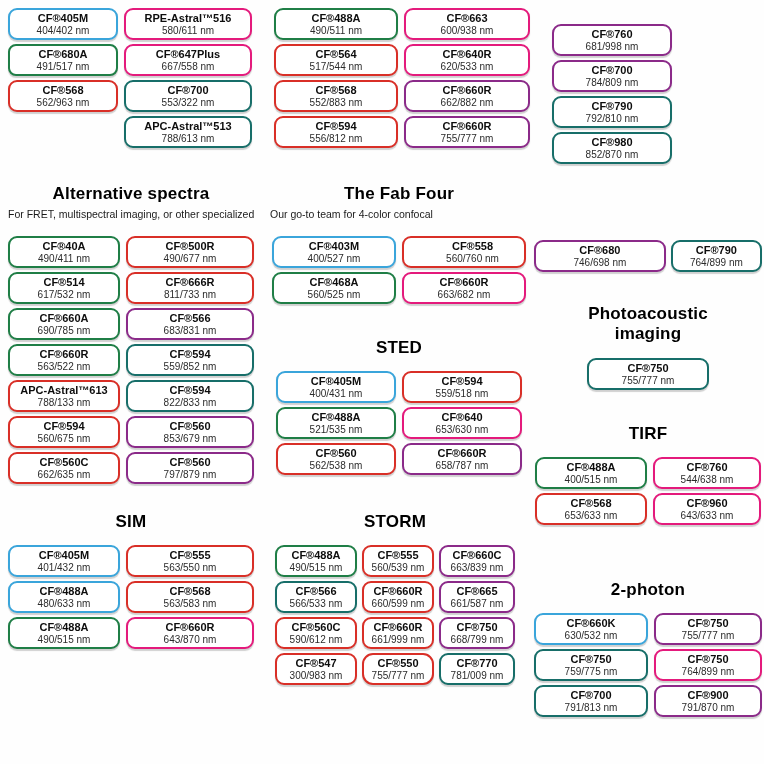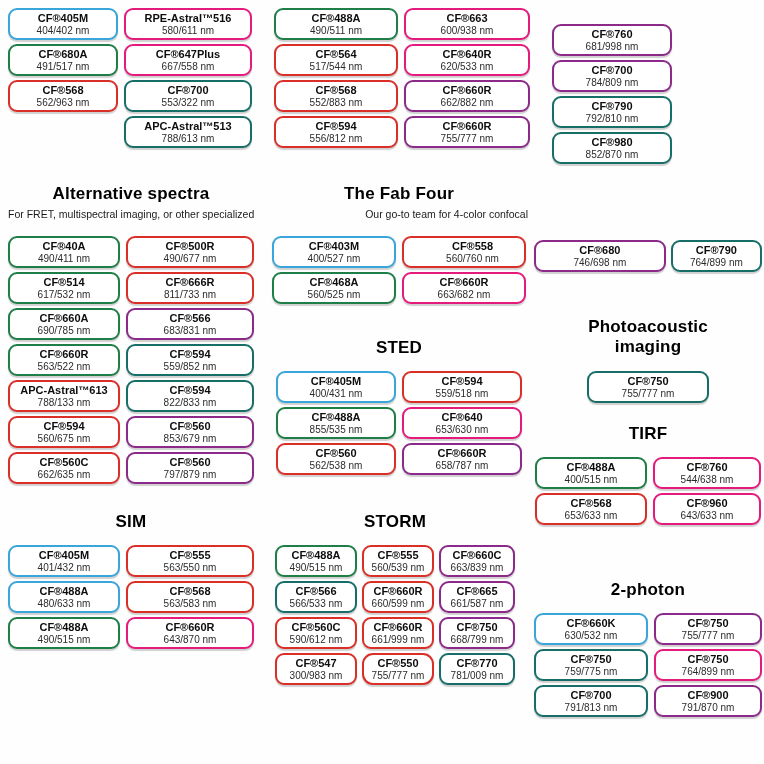--- a/index.html
+++ b/index.html
@@ -7,21 +7,21 @@
     width:764px;height:764px;position:relative;background:#fefefe;
     font-family:"Liberation Sans", sans-serif;color:#111;overflow:hidden;
   }
   .sec{position:absolute;}
   .sec-title{
     font-size:17px;font-weight:bold;text-align:center;color:#000;
     line-height:20px;margin:0 0 13px 0;letter-spacing:.2px;
   }
   .sec-title.wrap{max-width:150px;margin-left:auto;margin-right:auto;margin-bottom:14px;}
   .sec-sub{
-    font-size:10.5px;text-align:right;color:#1a1a1a;line-height:13px;
+    font-size:10.5px;text-align:left;color:#1a1a1a;line-height:13px;
     margin:-9px 0 15px 0;white-space:nowrap;
   }
   .cols{display:flex;gap:6px;justify-content:center;}
   .col{display:flex;flex-direction:column;gap:4px;}
   .row{display:flex;gap:5px;justify-content:center;}
   .pill{
     box-sizing:border-box;border:2px solid #999;border-radius:9px;background:#fff;
     height:32px;display:flex;flex-direction:column;align-items:center;justify-content:center;
     box-shadow:0 1.5px 1px rgba(0,0,0,.18);padding:1px 2px;
   }
@@ -33,21 +33,21 @@
 
 <div>
 
   <section class="sec" style="left:8px;top:8px;">
     <div class="cols">
       <div class="col" style="width:110px">
           <div class="pill" style="border-color: rgb(58, 165, 219);">
             <div class="pill-name">CF®405M</div>
             <div class="pill-value">404/402 nm</div>
           </div>
-          <div class="pill" style="border-color: rgb(31, 126, 70);">
+          <div class="pill" style="border-color: rgb(31, 126, 70); border-radius: 8px;">
             <div class="pill-name">CF®680A</div>
             <div class="pill-value">491/517 nm</div>
           </div>
           <div class="pill" style="border-color: rgb(217, 47, 39);">
             <div class="pill-name">CF®568</div>
             <div class="pill-value">562/963 nm</div>
           </div>
         </div>
       <div class="col" style="width:128px">
           <div class="pill" style="border-color: rgb(228, 26, 124);">
@@ -231,21 +231,21 @@
   <section class="sec" style="left:276px;top:338px;width:246px;">
     <h2 class="sec-title">STED</h2>
     <div class="cols">
       <div class="col" style="width:120px">
           <div class="pill" style="border-color: rgb(58, 165, 219);">
             <div class="pill-name">CF®405M</div>
             <div class="pill-value">400/431 nm</div>
           </div>
           <div class="pill" style="border-color: rgb(31, 126, 70);">
             <div class="pill-name">CF®488A</div>
-            <div class="pill-value">855/535 nm</div>
+            <div class="pill-value">521/535 nm</div>
           </div>
           <div class="pill" style="border-color: rgb(217, 47, 39);">
             <div class="pill-name">CF®560</div>
             <div class="pill-value">562/538 nm</div>
           </div>
         </div>
       <div class="col" style="width:120px">
           <div class="pill" style="border-color: rgb(217, 47, 39);">
             <div class="pill-name">CF®594</div>
             <div class="pill-value">559/518 nm</div>
@@ -268,21 +268,21 @@
           <div class="pill-name">CF®680</div>
           <div class="pill-value">746/698 nm</div>
         </div>
         <div class="pill" style="border-color: rgb(23, 110, 105); width: 98px;">
           <div class="pill-name">CF®790</div>
           <div class="pill-value">764/899 nm</div>
         </div>
       </div>
   </section>
 
-  <section class="sec" style="left:534px;top:317px;width:228px;">
+  <section class="sec" style="left:534px;top:304px;width:228px;">
     <h2 class="sec-title wrap">Photoacoustic imaging</h2>
     <div class="row">
         <div class="pill" style="border-color: rgb(23, 110, 105); width: 122px;">
           <div class="pill-name">CF®750</div>
           <div class="pill-value">755/777 nm</div>
         </div>
       </div>
   </section>
 
   <section class="sec" style="left:534px;top:424px;width:228px;">
@@ -382,21 +382,21 @@
           <div class="pill" style="border-color: rgb(217, 47, 39); border-radius: 11px;">
             <div class="pill-name">CF®550</div>
             <div class="pill-value">755/777 nm</div>
           </div>
         </div>
       <div class="col" style="width:76px">
           <div class="pill" style="border-color: rgb(139, 42, 137);">
             <div class="pill-name">CF®660C</div>
             <div class="pill-value">663/839 nm</div>
           </div>
-          <div class="pill" style="border-color: rgb(139, 42, 137); border-radius: 10px;">
+          <div class="pill" style="border-color: rgb(139, 42, 137);">
             <div class="pill-name">CF®665</div>
             <div class="pill-value">661/587 nm</div>
           </div>
           <div class="pill" style="border-color: rgb(139, 42, 137);">
             <div class="pill-name">CF®750</div>
             <div class="pill-value">668/799 nm</div>
           </div>
           <div class="pill" style="border-color: rgb(23, 110, 105);">
             <div class="pill-name">CF®770</div>
             <div class="pill-value">781/009 nm</div>

